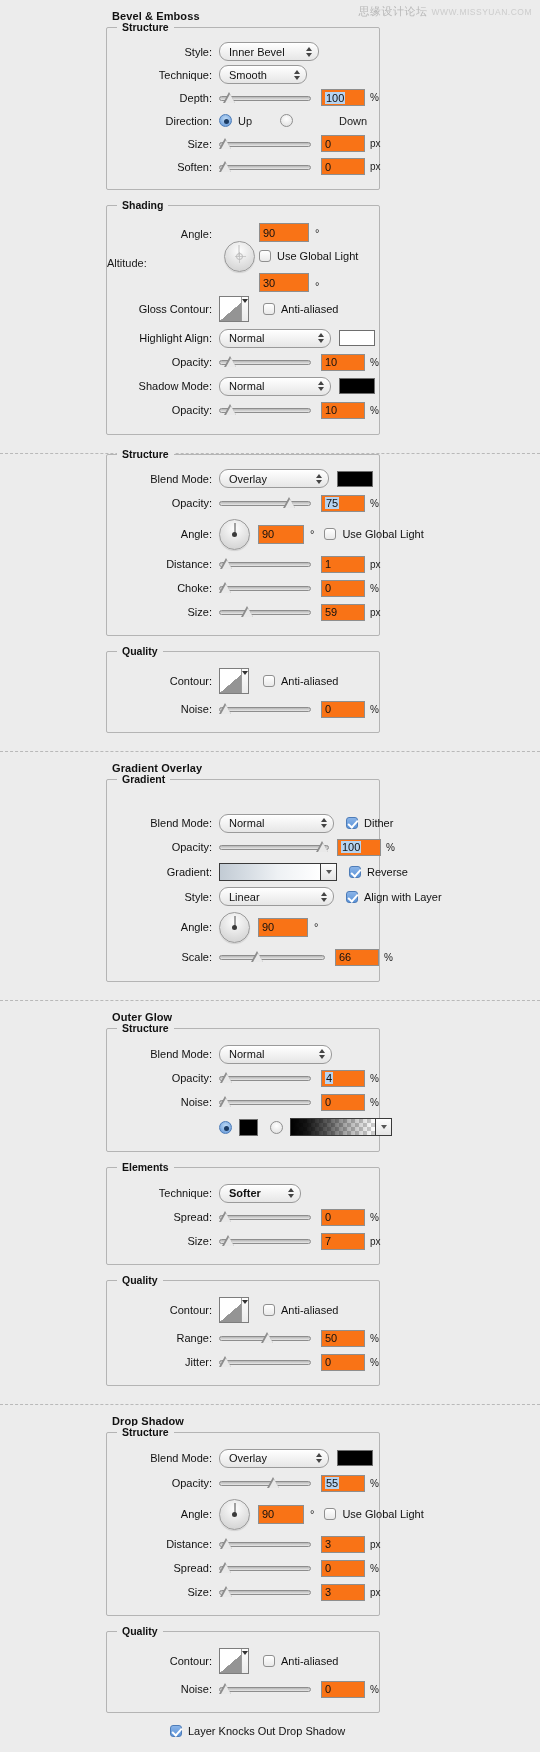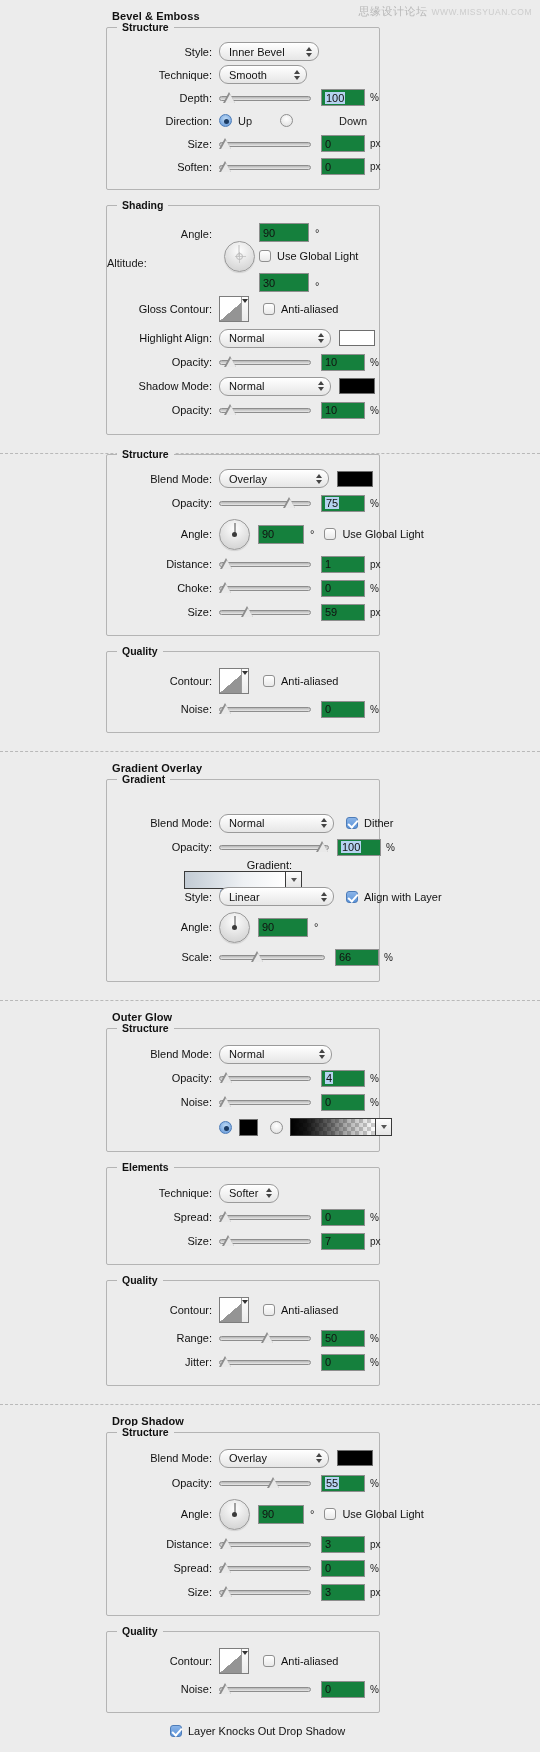--- a/index.html
+++ b/index.html
@@ -65,25 +65,25 @@
     width:13px; height:15px; flex:none; margin-left:4px;
     display:flex; flex-direction:column; align-items:center; justify-content:center;
     color:#3a3a3a;
   }
   .select .arrows i { display:block; width:0; height:0; border-left:3px solid transparent; border-right:3px solid transparent; }
   .select .arrows i.up { border-bottom:4px solid #444; margin-bottom:2px; }
   .select .arrows i.dn { border-top:4px solid #444; }
 
   .sel-w135 { width:100px; }
   .sel-w112 { width:88px; }
-  .sel-w70  { width:60px; }
+  .sel-w70  { width:82px;font-weight:bold; }
 
   
   .field {
-    height:17px; border:1px solid #8e8e8e; background:#15803d;
+    height:17px; border:1px solid #8e8e8e; background:#f97316;
     font-size:11px; color:#111; padding:0 3px;
     display:flex; align-items:center; flex:none;
   }
   .f-w44 { width:44px; }
   .field .sel-text {
     background:#b6d3f0; color:#111; padding:0 1px;
   }
   .unit { font-size:10px; color:#222; margin-left:5px; flex:none; }
 
   
@@ -559,21 +559,21 @@
       <div class="slider" style="width:110px;margin-right:8px;">
         <span class="track"></span>
         <span class="thumb" style="left:97px;"></span>
       </div>
       <div class="field f-w44">
           <span class="sel-text">100</span>
         </div>
       <span class="unit">%</span>
     </div>
 
-    <div class="row" style="height:25px;flex-direction:column;">
+    <div class="row" style="height:25px;">
       <div class="lbl">Gradient:</div>
       <div class="gradbox gw-118">
         <span class="fill grad-steel"></span>
         <span class="gradbtn">
             <i></i>
           </span>
       </div>
       <div class="cb on" style="margin-left:12px;">
         <span class="box"></span>
         <span class="cbl">Reverse</span>

